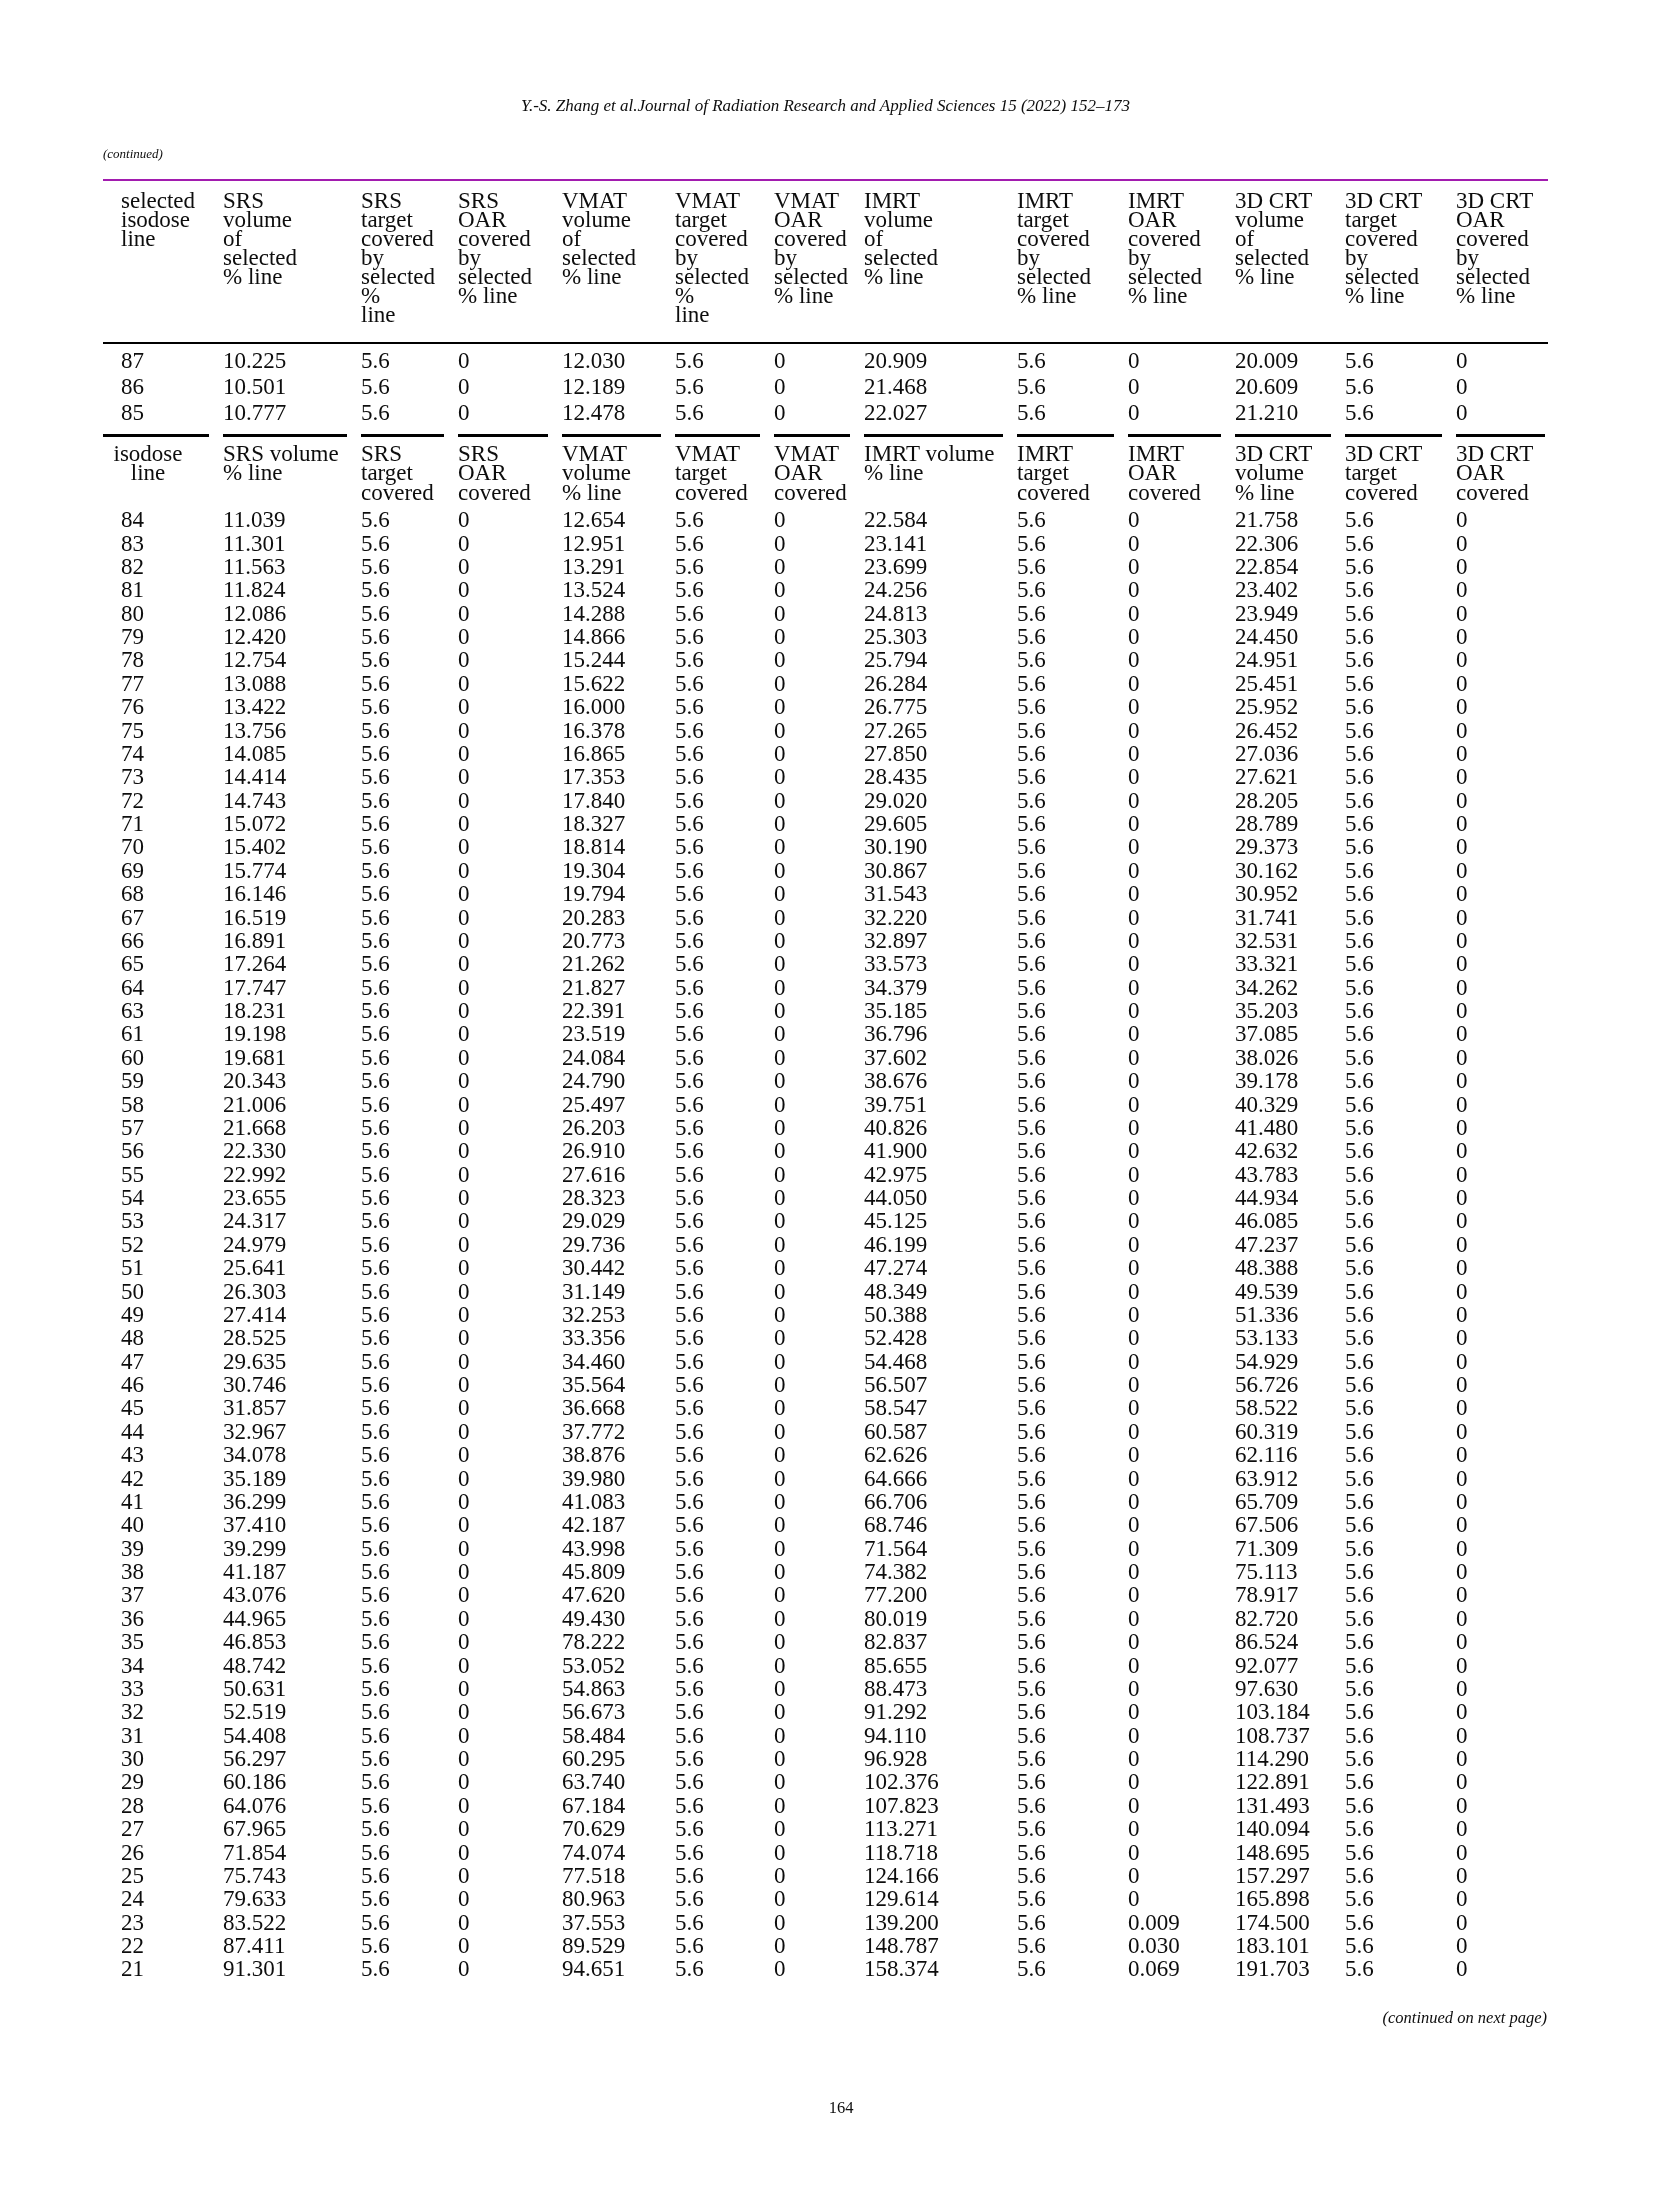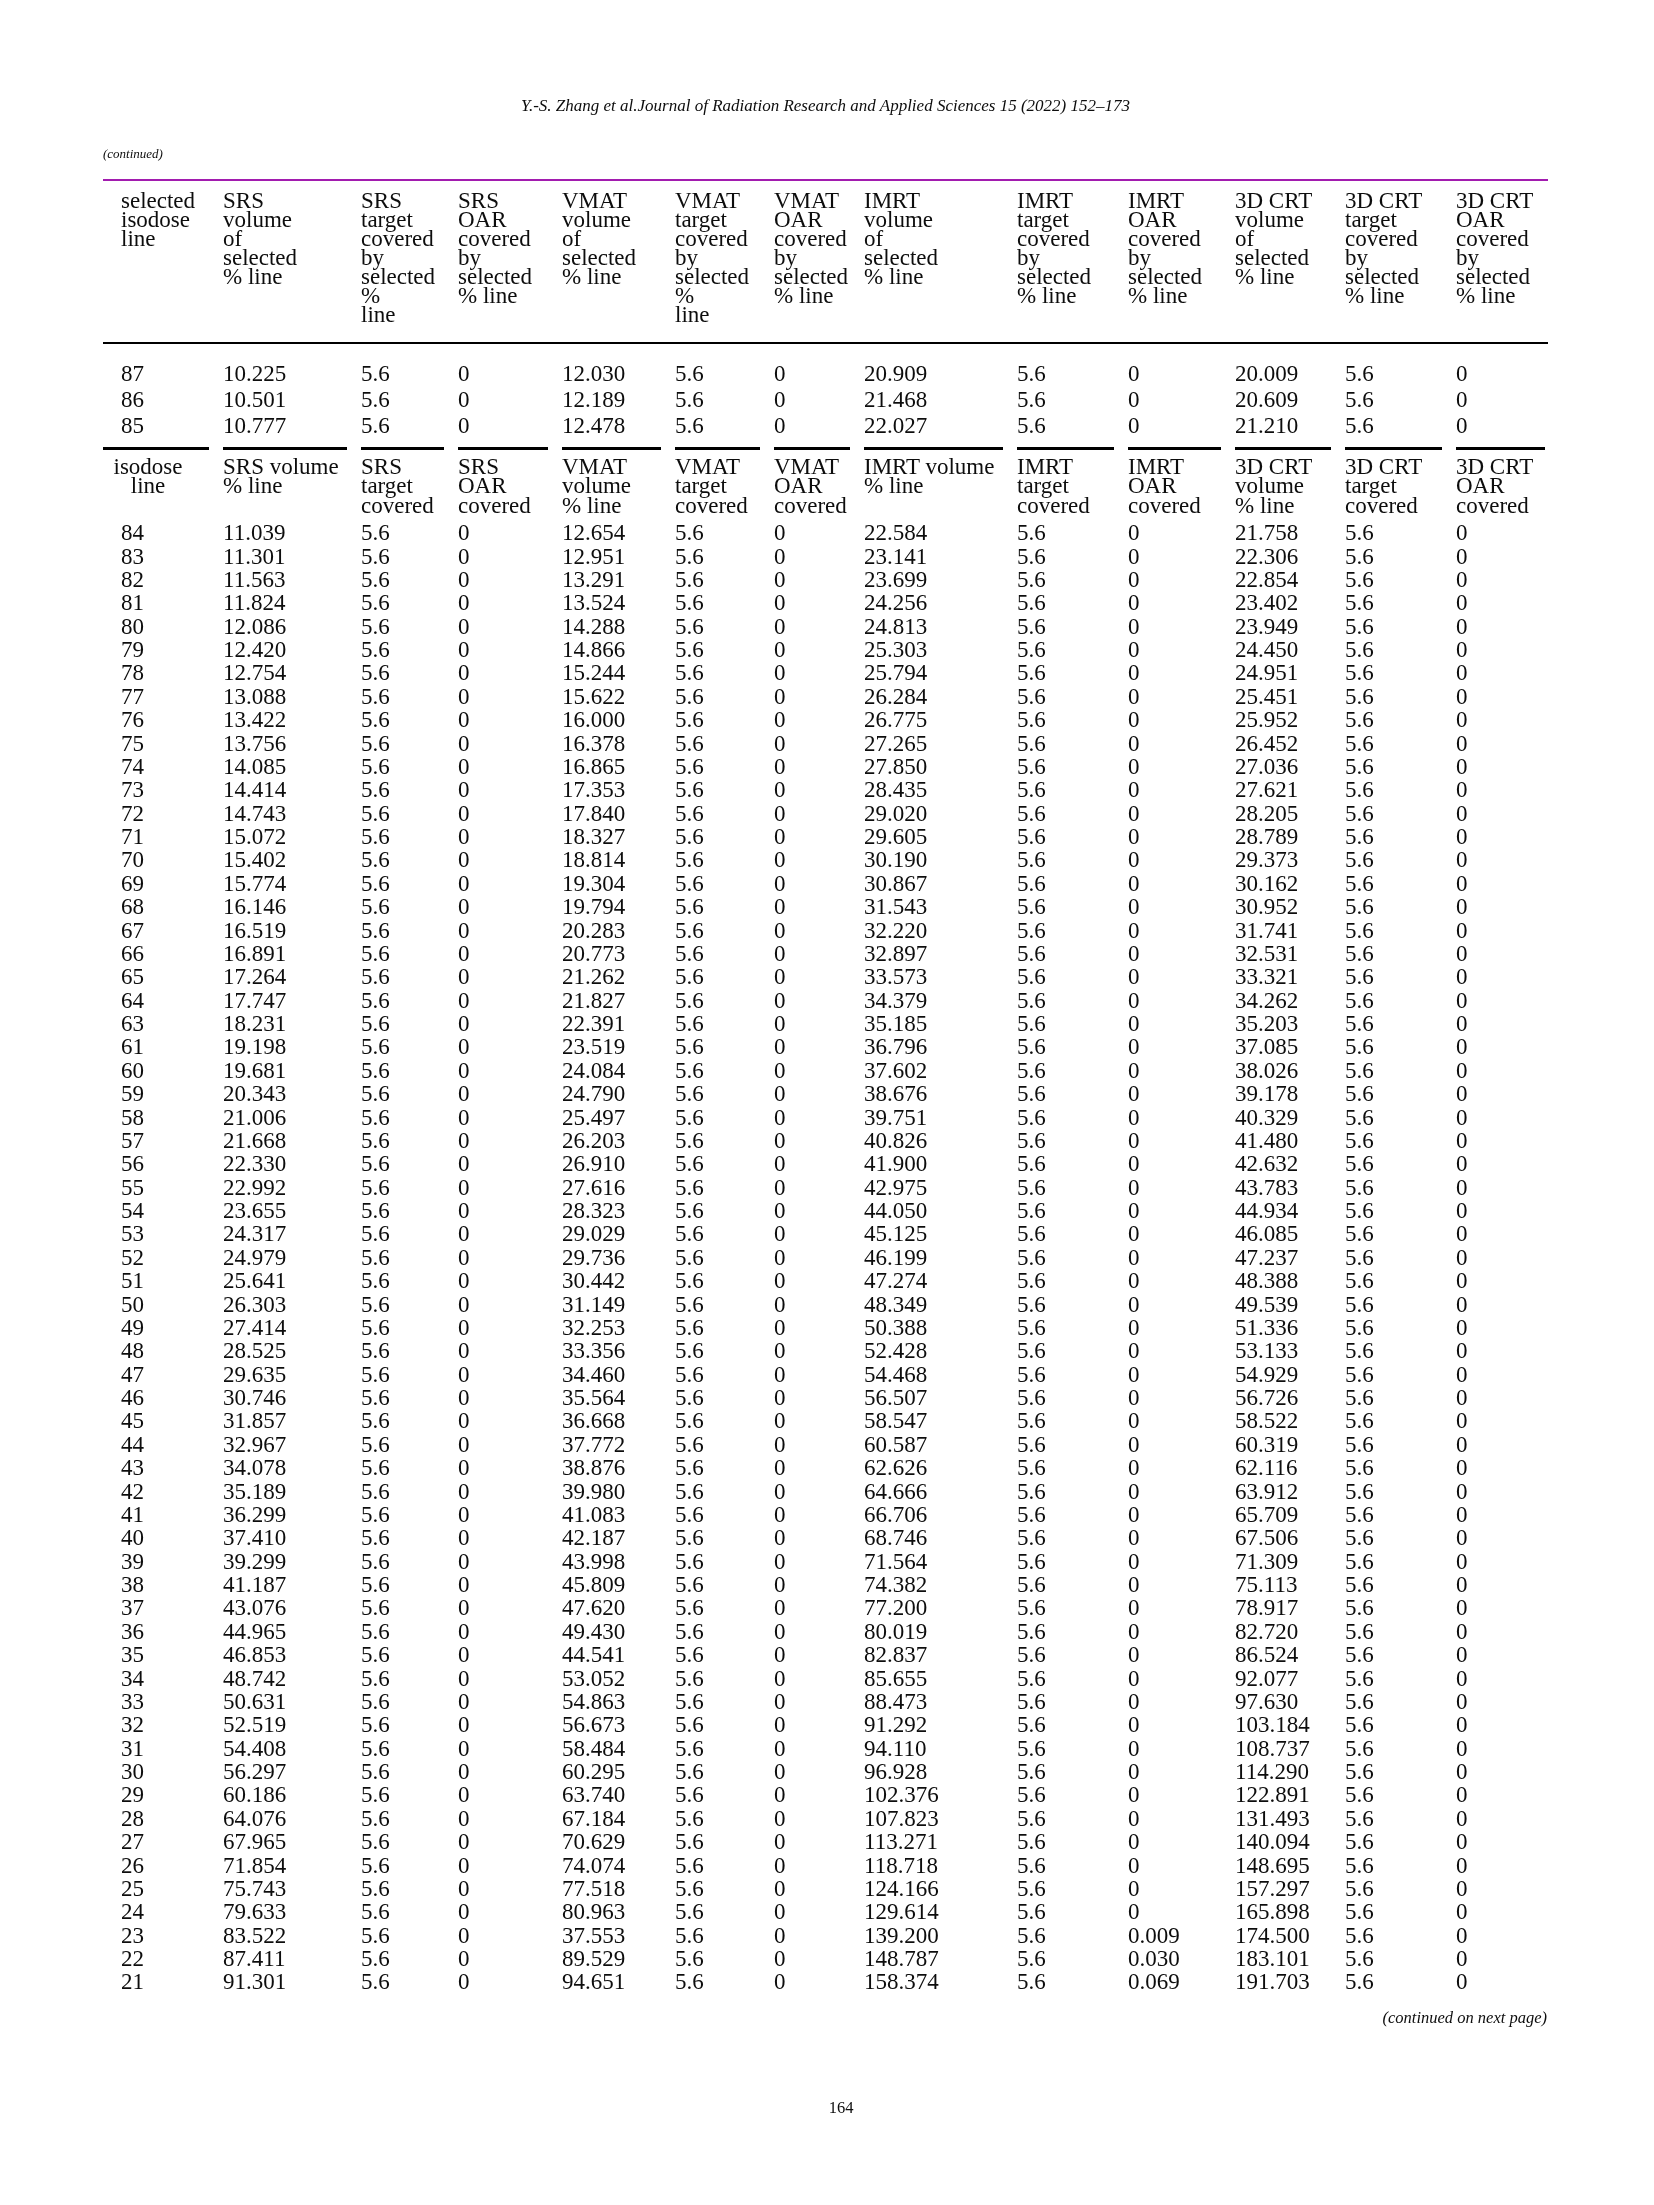--- a/index.html
+++ b/index.html
@@ -31,21 +31,21 @@
   
   #thead-full th {
     white-space:pre-line; line-height:19px;
     padding:10px 10px 18px 0;
     border-bottom:2px solid #000;
   }
   #thead-full th:first-child { padding-left:18px; }
   
   #tbody-top td { line-height:17px; padding:5px 6px 4px 0; }
   #tbody-top td:first-child { padding-left:18px; }
-  #tbody-top tr:first-child td { padding-top:21px;margin-top:44px; }
+  #tbody-top tr:first-child td { padding-top:8px;margin-top:44px; }
   
   .cline-cell { padding-top:9px !important; }
   .cline { height:2.5px; background:#000; margin-right:14px; }
   td:last-child .cline { margin-right:3px; }
   
   #thead-short td {
     white-space:pre-line; line-height:19.5px;
     padding:7px 10px 6px 0;
   }
   #thead-short td:first-child { text-align:center; padding-left:0; padding-right:30px; }
@@ -1007,21 +1007,21 @@
           <td>0</td>
           <td>82.720</td>
           <td>5.6</td>
           <td>0</td>
         </tr>
         <tr>
           <td>35</td>
           <td>46.853</td>
           <td>5.6</td>
           <td>0</td>
-          <td>44.541</td>
+          <td>78.222</td>
           <td>5.6</td>
           <td>0</td>
           <td>82.837</td>
           <td>5.6</td>
           <td>0</td>
           <td>86.524</td>
           <td>5.6</td>
           <td>0</td>
         </tr>
         <tr>

